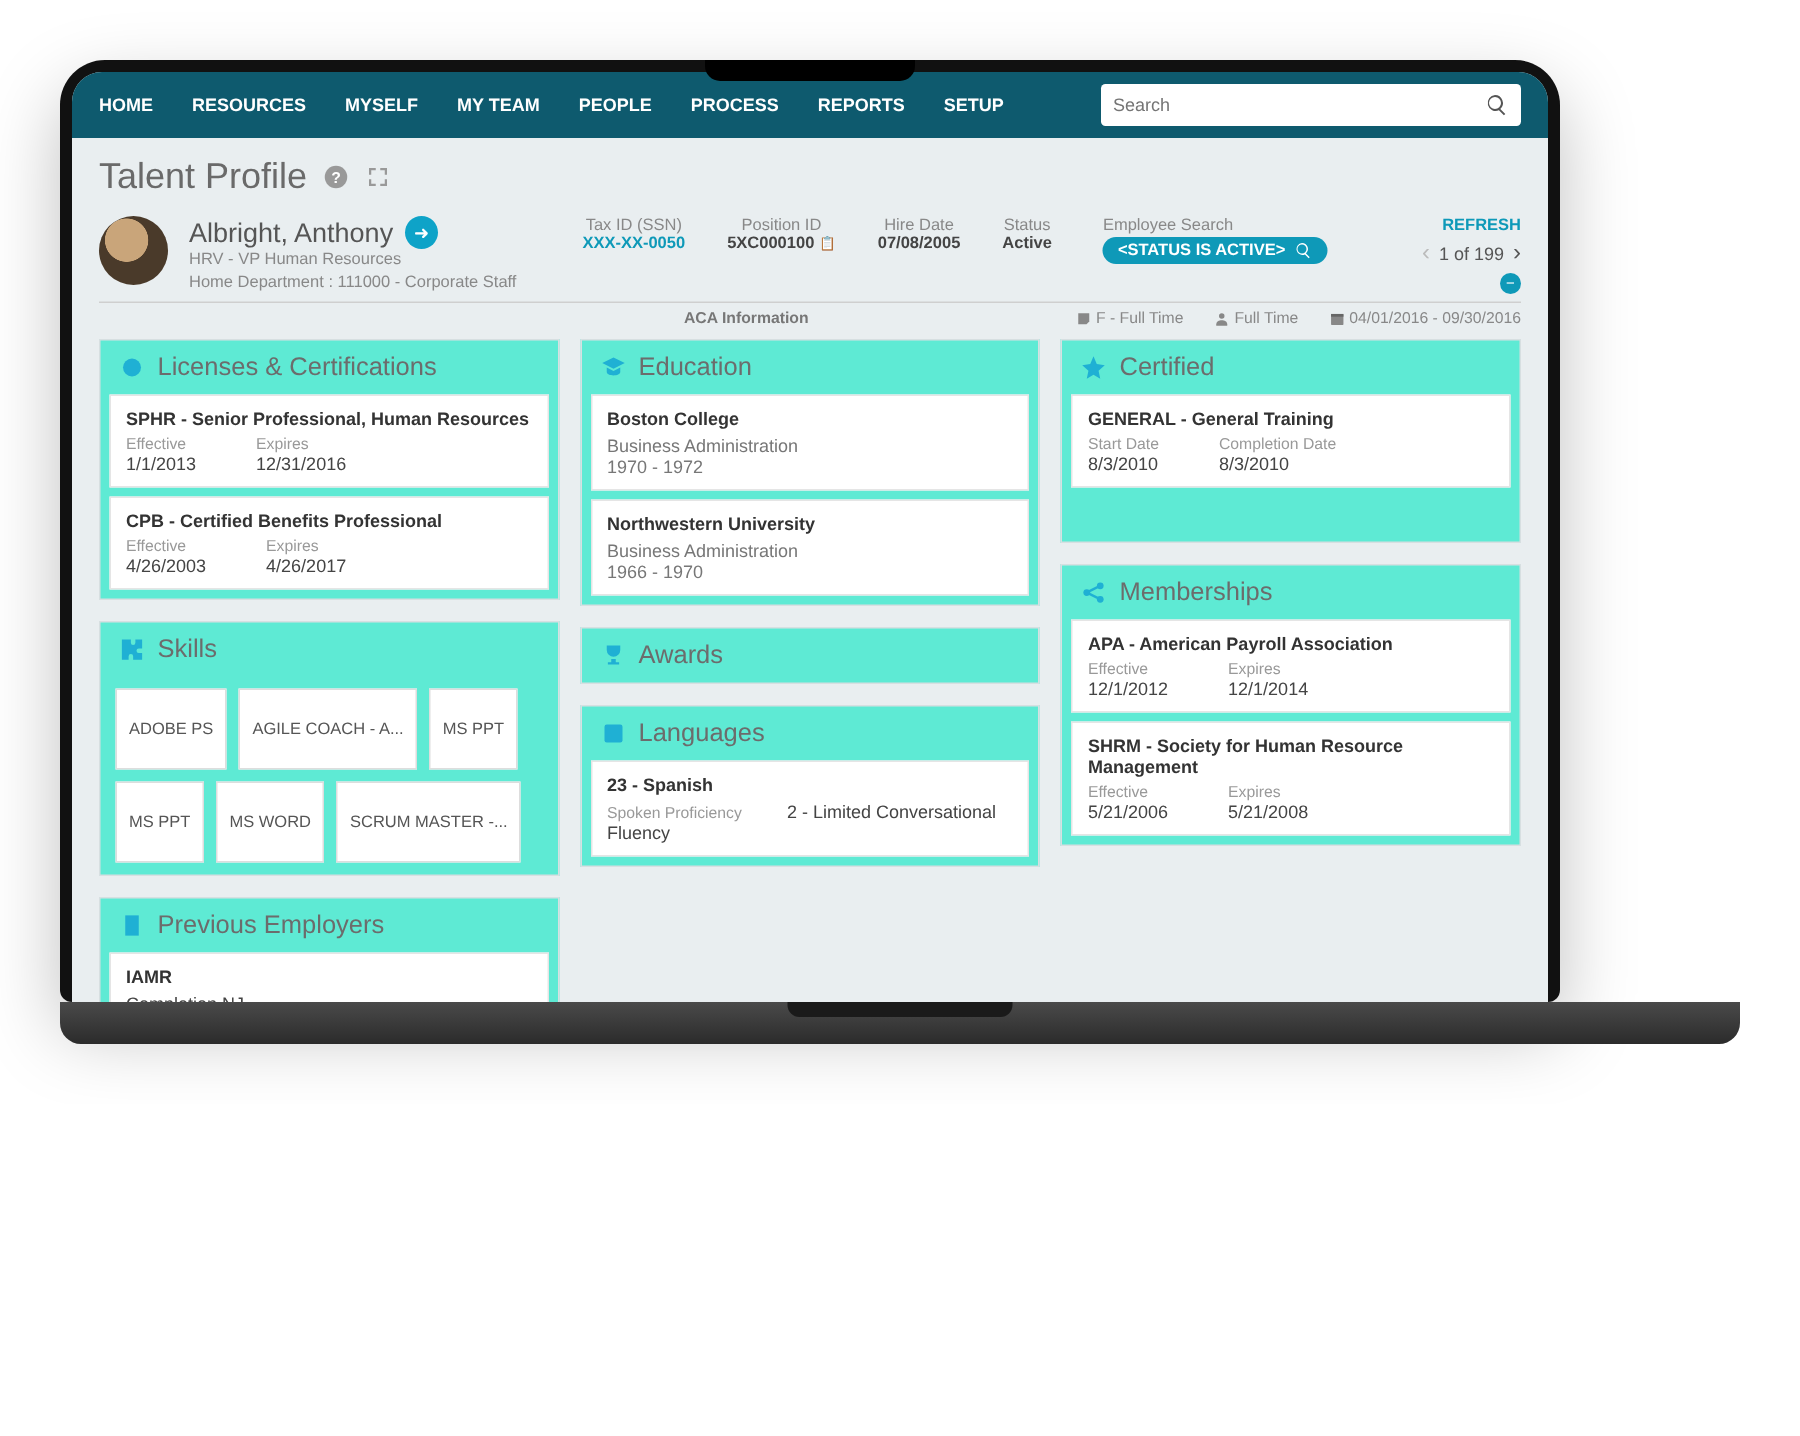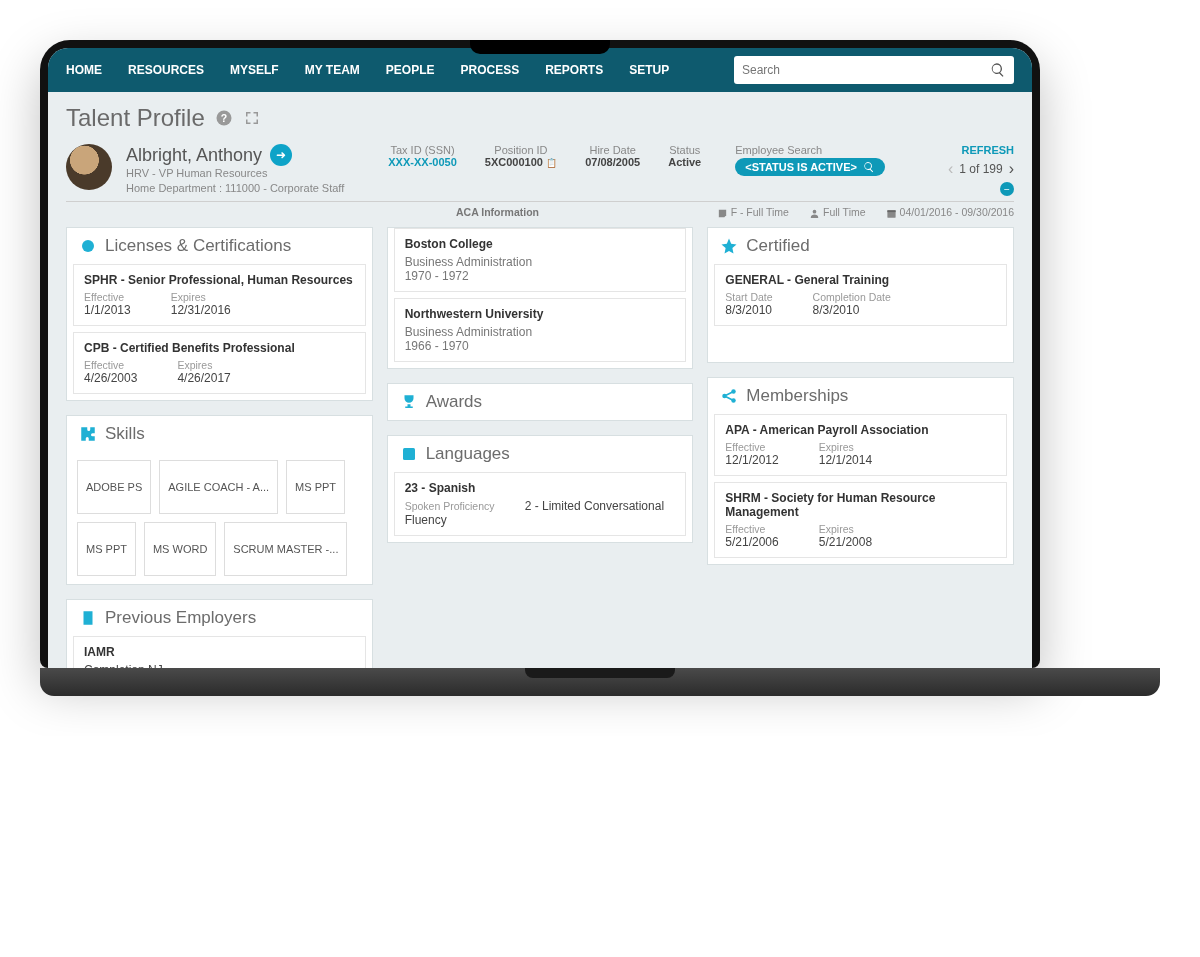--- a/index.html
+++ b/index.html
@@ -35,21 +35,21 @@
   .rightmeta{margin-left:auto;text-align:right;font-size:11px;color:#0e99b8;}
   .pager{display:flex;align-items:center;gap:6px;color:#555;font-size:12px;margin-top:4px;justify-content:flex-end;}
   .pager .chev{color:#bbb;font-size:16px;cursor:pointer;}
   .minus{width:14px;height:14px;border-radius:50%;background:#0e99b8;color:#fff;font-size:10px;display:inline-flex;align-items:center;justify-content:center;margin-top:4px;}
 
   .infobar{display:flex;justify-content:center;gap:20px;font-size:10.5px;color:#888;padding:4px 0 8px;align-items:center;}
   .infobar .aca{margin-right:auto;margin-left:390px;font-weight:600;color:#777;}
   .infobar svg{width:11px;height:11px;fill:#888;vertical-align:middle;margin-right:3px;}
 
   .grid{display:grid;grid-template-columns:1fr 1fr 1fr;gap:14px;}
-  .panel{background:#ffffff;border:1px solid #d7dfe1;}
+  .panel{background:#5eead4;border:1px solid #d7dfe1;}
   .panel-h{display:flex;align-items:center;gap:8px;padding:8px 12px;color:#6c6c6c;font-size:17px;}
   .panel-h svg{width:18px;height:18px;fill:#1fb0d4;}
   .card{background:#fff;border:1px solid #e5e5e5;margin:0 6px 6px;padding:8px 10px;font-size:12px;}
   .card .title{font-weight:bold;color:#333;margin-bottom:4px;}
   .card .row{display:flex;gap:40px;}
   .card .klabel{color:#999;font-size:10.5px;}
   .card .kval{color:#444;}
   .card.edu .subtext{color:#777;}
   .skills{display:flex;flex-wrap:wrap;gap:8px;padding:8px 10px;}
   .tag{background:#fff;border:1px solid #ddd;padding:20px 8px;font-size:11px;color:#555;}
@@ -218,20 +218,26 @@
                 </div>
             <div class="card">
               <div class="title">IAMR</div>
               <div class="kval">Completion,NJ</div>
             </div>
           </div>
         </div>
 
         <div class="col">
           <div class="panel">
+            <div class="panel-h">
+                  <svg viewBox="0 0 24 24">
+                    <path d="M12 3L2 8l10 5 10-5-10-5zm-6 9v4c0 2 3 3 6 3s6-1 6-3v-4l-6 3-6-3z"></path>
+                  </svg>
+                  <span>Education</span>
+                </div>
             <div class="card edu">
               <div class="title">Boston College</div>
               <div class="subtext">Business Administration</div>
               <div class="subtext">1970 - 1972</div>
             </div>
             <div class="card edu">
               <div class="title">Northwestern University</div>
               <div class="subtext">Business Administration</div>
               <div class="subtext">1966 - 1970</div>
             </div>

